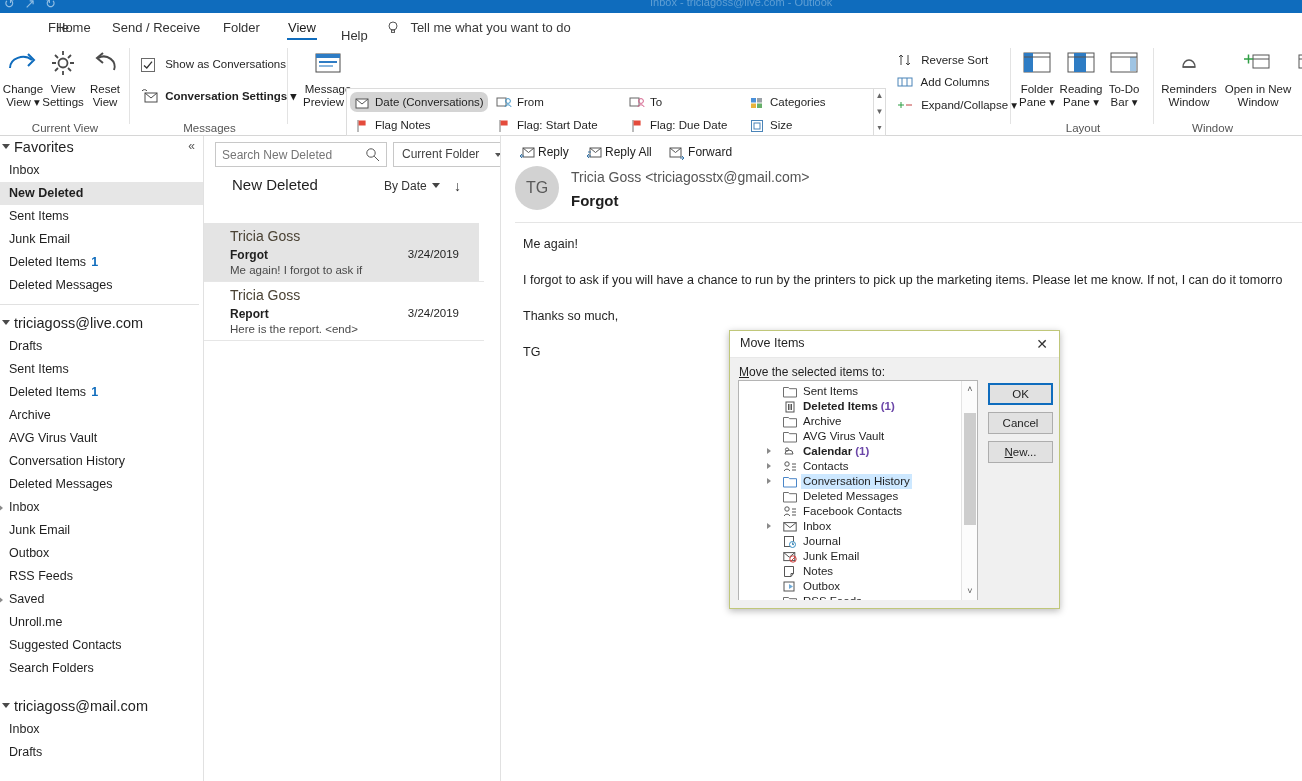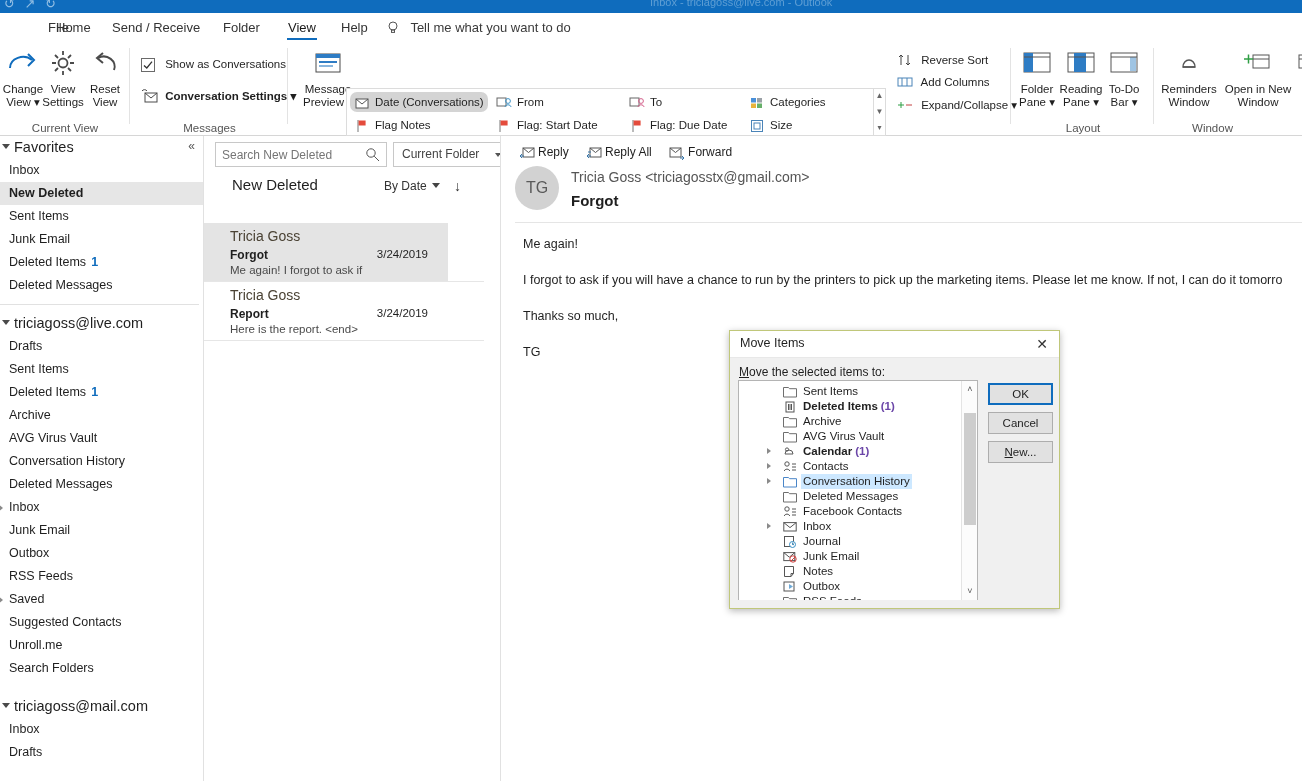--- a/index.html
+++ b/index.html
@@ -176,21 +176,21 @@
     position: absolute; left: 0; top: 67px; width: 280px; height: 20px;
     background: #ececec; font-size: 11.5px; font-weight: bold;
     color: #1f1f1f; line-height: 20px; padding-left: 26px; cursor: default;
   }
   .grphdr::before {
     content: ""; position: absolute; left: 13px; top: 7px;
     width: 0; height: 0; border-left: 4px solid transparent;
     border-right: 4px solid transparent; border-top: 5px solid #3a3a3a;
   }
   .mrow {
-    position: absolute; left: 0; width: 244px; height: 58px; cursor: default;
+    position: absolute; left: 0; width: 275px; height: 58px; cursor: default;
   }
   .mrow.sel { background: #e4e4e4; }
   .mrow .from {
     position: absolute; left: 26px; top: 5px; font-size: 14px; color: #4a4234;
   }
   .mrow .subj {
     position: absolute; left: 26px; top: 25px; font-size: 12px;
     font-weight: bold; color: #1f1f1f;
   }
   .mrow .prev {
@@ -308,21 +308,21 @@
     <span class="tb-left">↺ ↗ ↻</span>
     <span class="tb-mid">Inbox - triciagoss@live.com - Outlook</span>
   </div>
 
   <div class="tabstrip">
     <div class="tab" style="left:0px;padding-left:48px;">File</div>
     <div class="tab" style="left:45px;">Home</div>
     <div class="tab" style="left:101px;">Send / Receive</div>
     <div class="tab" style="left:212px;">Folder</div>
     <div class="tab active" style="left:277px;">View</div>
-    <div class="tab" style="left:330px;">Help</div>
+    <div class="tab" style="left:330px;margin-top:8px;">Help</div>
     <div class="tellme">
       <span class="bulb">
         <svg width="14" height="14" viewBox="0 0 14 14">
             <circle cx="7" cy="6" r="4" fill="none" stroke="#555" stroke-width="1"></circle>
             <rect x="5.5" y="10" width="3" height="2.4" fill="none" stroke="#555" stroke-width="1"></rect>
           </svg>
       </span>
       <span>Tell me what you want to do</span>
     </div>
   </div>
@@ -575,22 +575,22 @@
     <div class="sb-item"><span>Deleted Items</span><span class="cnt">1</span></div>
     <div class="sb-item"><span>Archive</span></div>
     <div class="sb-item"><span>AVG Virus Vault</span></div>
     <div class="sb-item"><span>Conversation History</span></div>
     <div class="sb-item"><span>Deleted Messages</span></div>
     <div class="sb-item coll"><span>Inbox</span></div>
     <div class="sb-item"><span>Junk Email</span></div>
     <div class="sb-item"><span>Outbox</span></div>
     <div class="sb-item"><span>RSS Feeds</span></div>
     <div class="sb-item coll"><span>Saved</span></div>
+    <div class="sb-item"><span>Unroll.me</span></div>
     <div class="sb-item"><span>Suggested Contacts</span></div>
-    <div class="sb-item"><span>Unroll.me</span></div>
     <div class="sb-item"><span>Search Folders</span></div>
     <div class="sb-div" style="background:transparent;"></div>
 
     <div class="sb-head">
       <span class="tri"></span>
       <span>triciagoss@mail.com</span>
     </div>
     <div class="sb-item"><span>Inbox</span></div>
     <div class="sb-item"><span>Drafts</span></div>
   </div>

